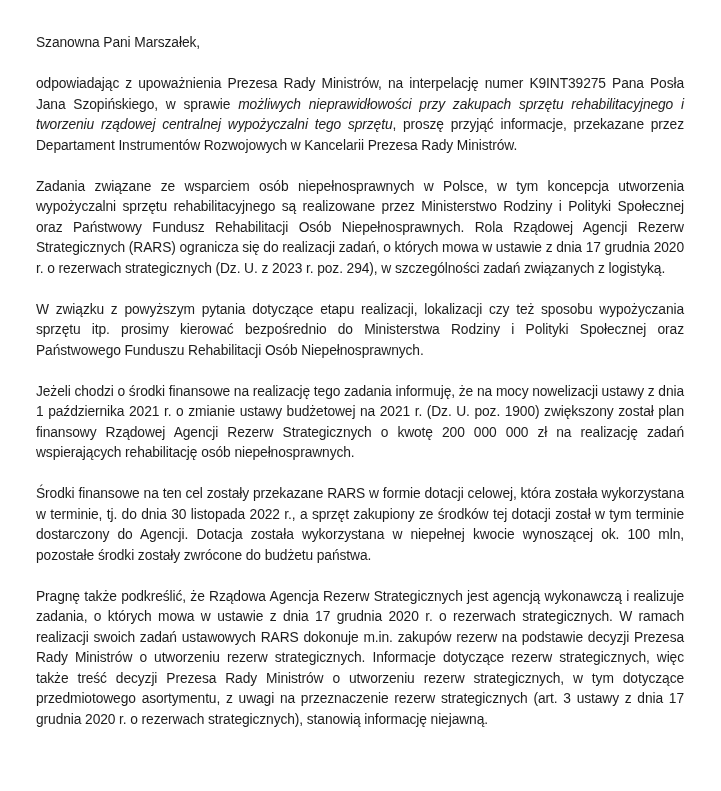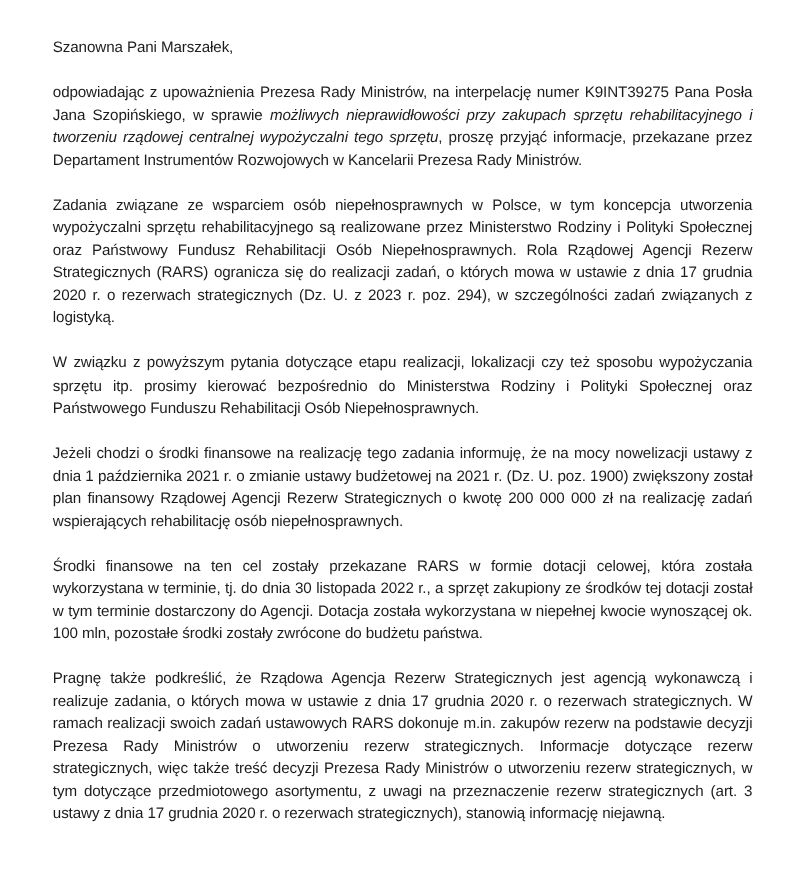--- a/index.html
+++ b/index.html
@@ -4,21 +4,21 @@
 <style>
   html, body {
     margin: 0;
     padding: 0;
     background: #ffffff;
   }
   .page {
     width: 721px;
     height: 791px;
     box-sizing: border-box;
-    padding: 33px 37px 10px 48px;
+    padding: 33px 37px 10px 36px;
     overflow: hidden;
     background: #ffffff;
     color: #1c1c1c;
     font-family: "Liberation Sans", sans-serif;
     font-size: 13.8px;
     line-height: 20.5px;
     letter-spacing: -0.1px;
   }
   .block {
     margin: 0 0 20.5px 0;

